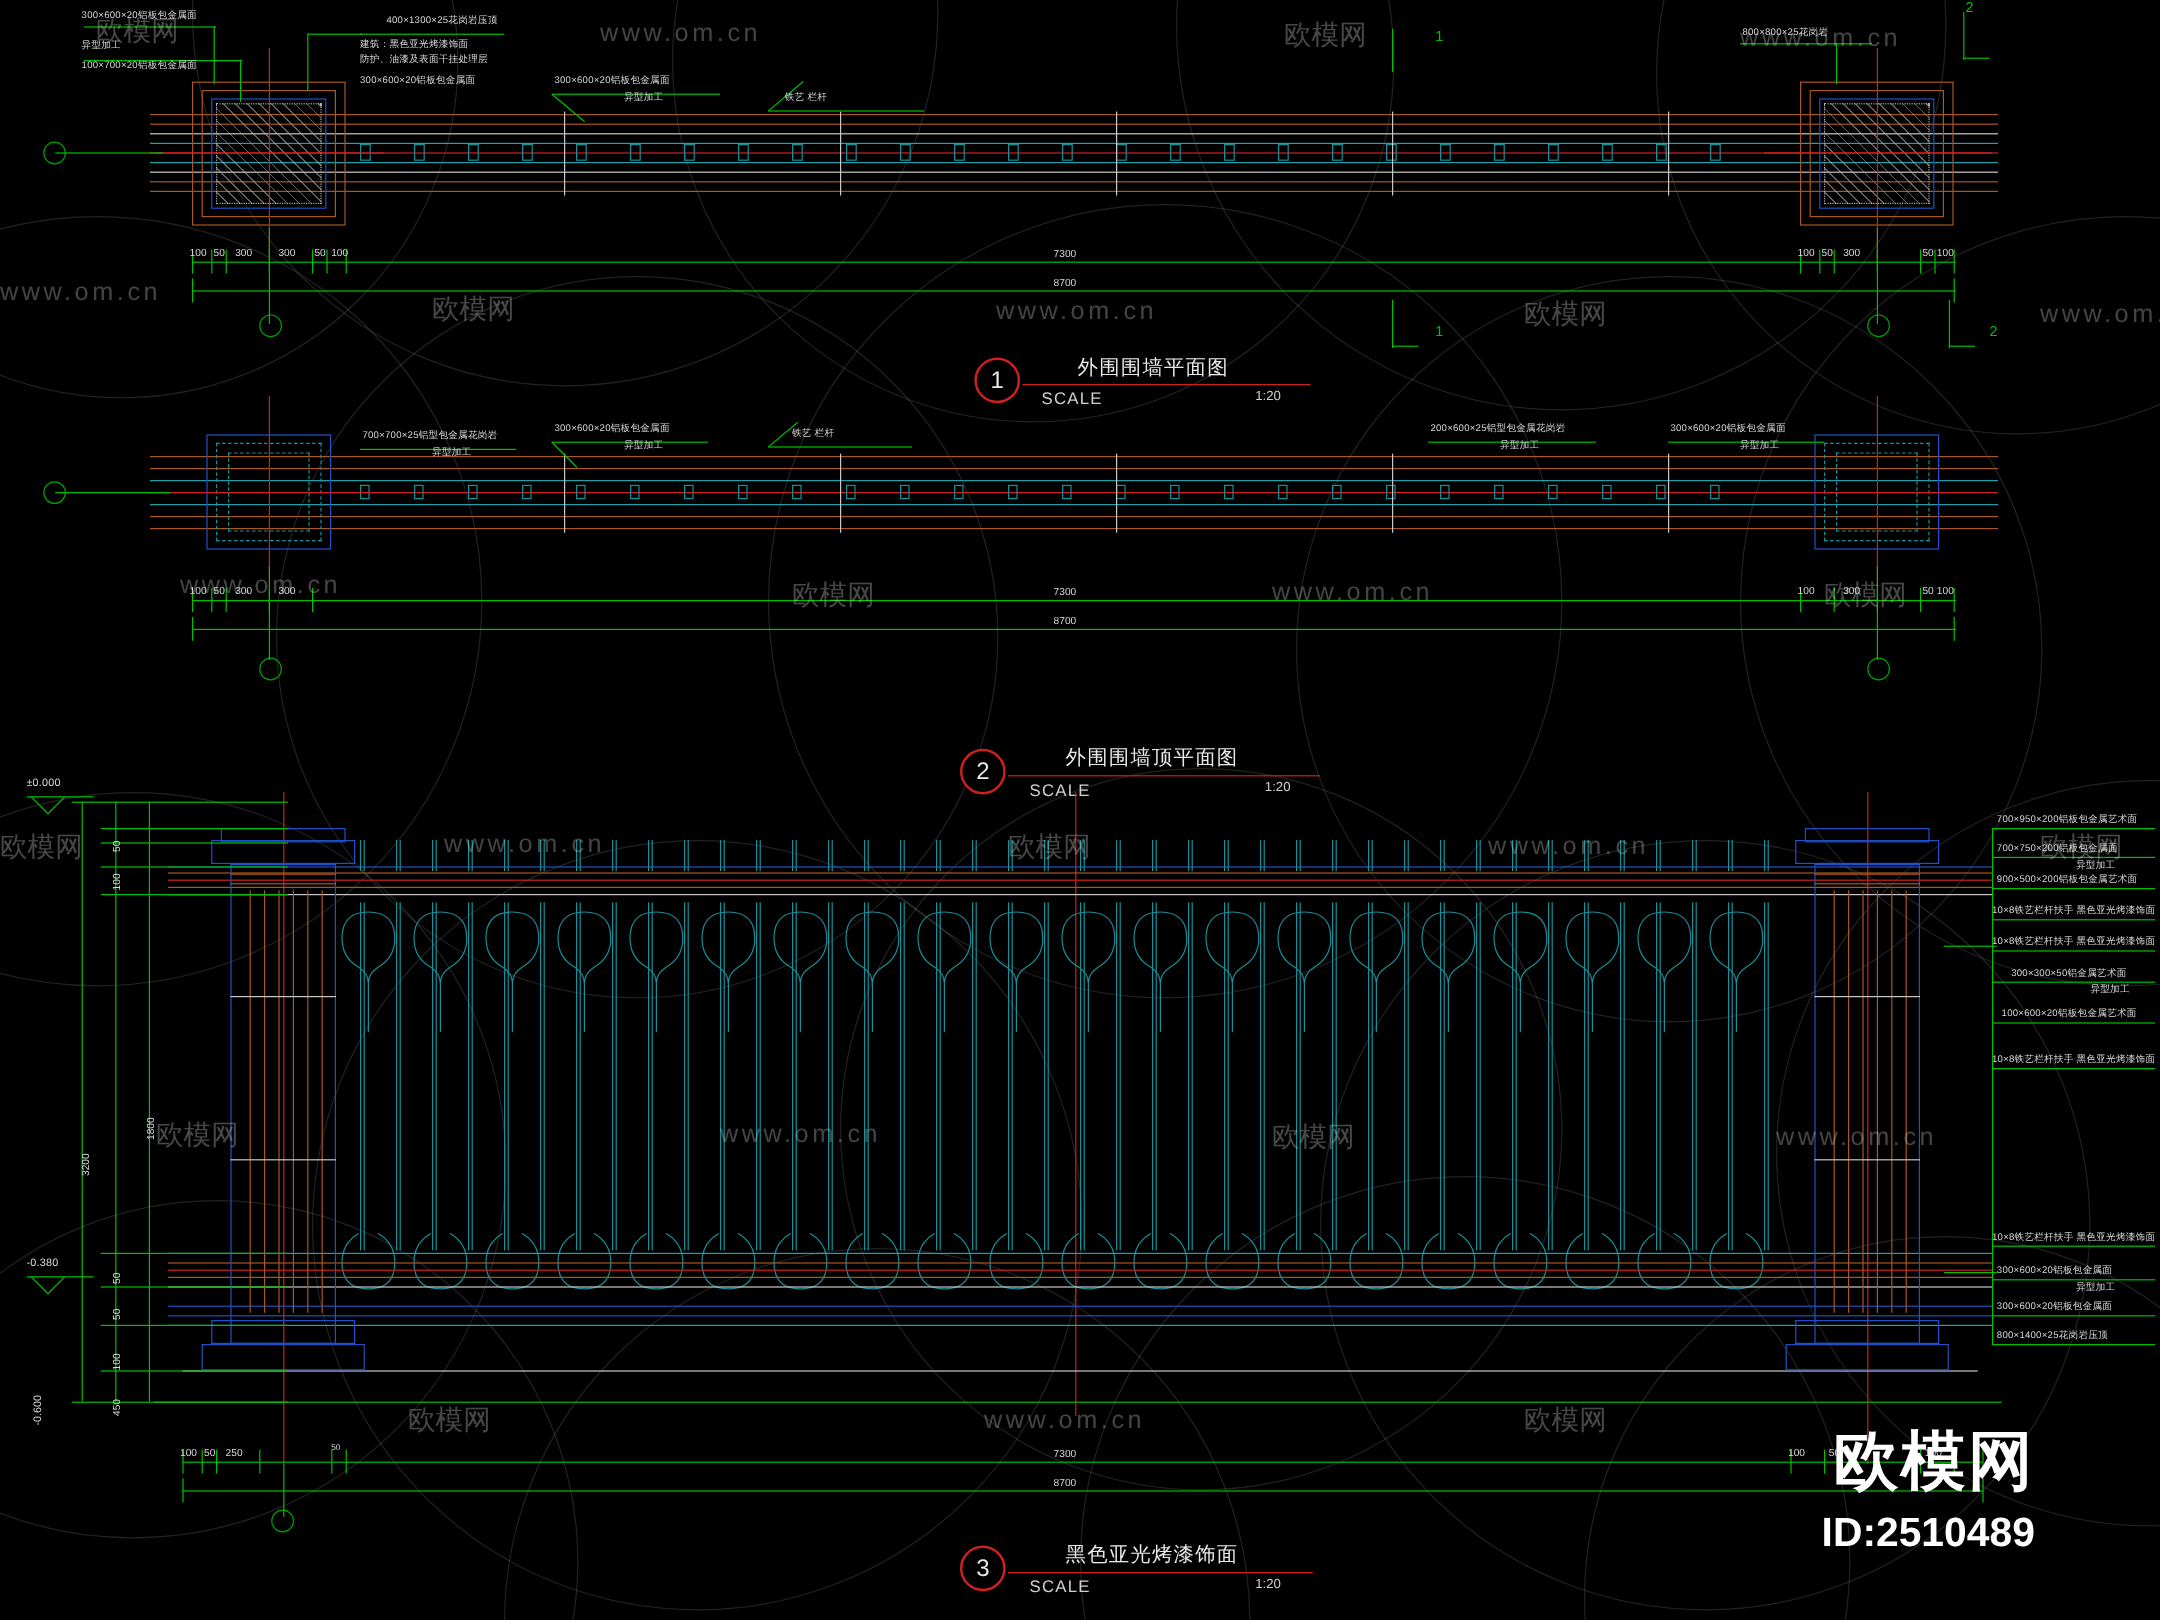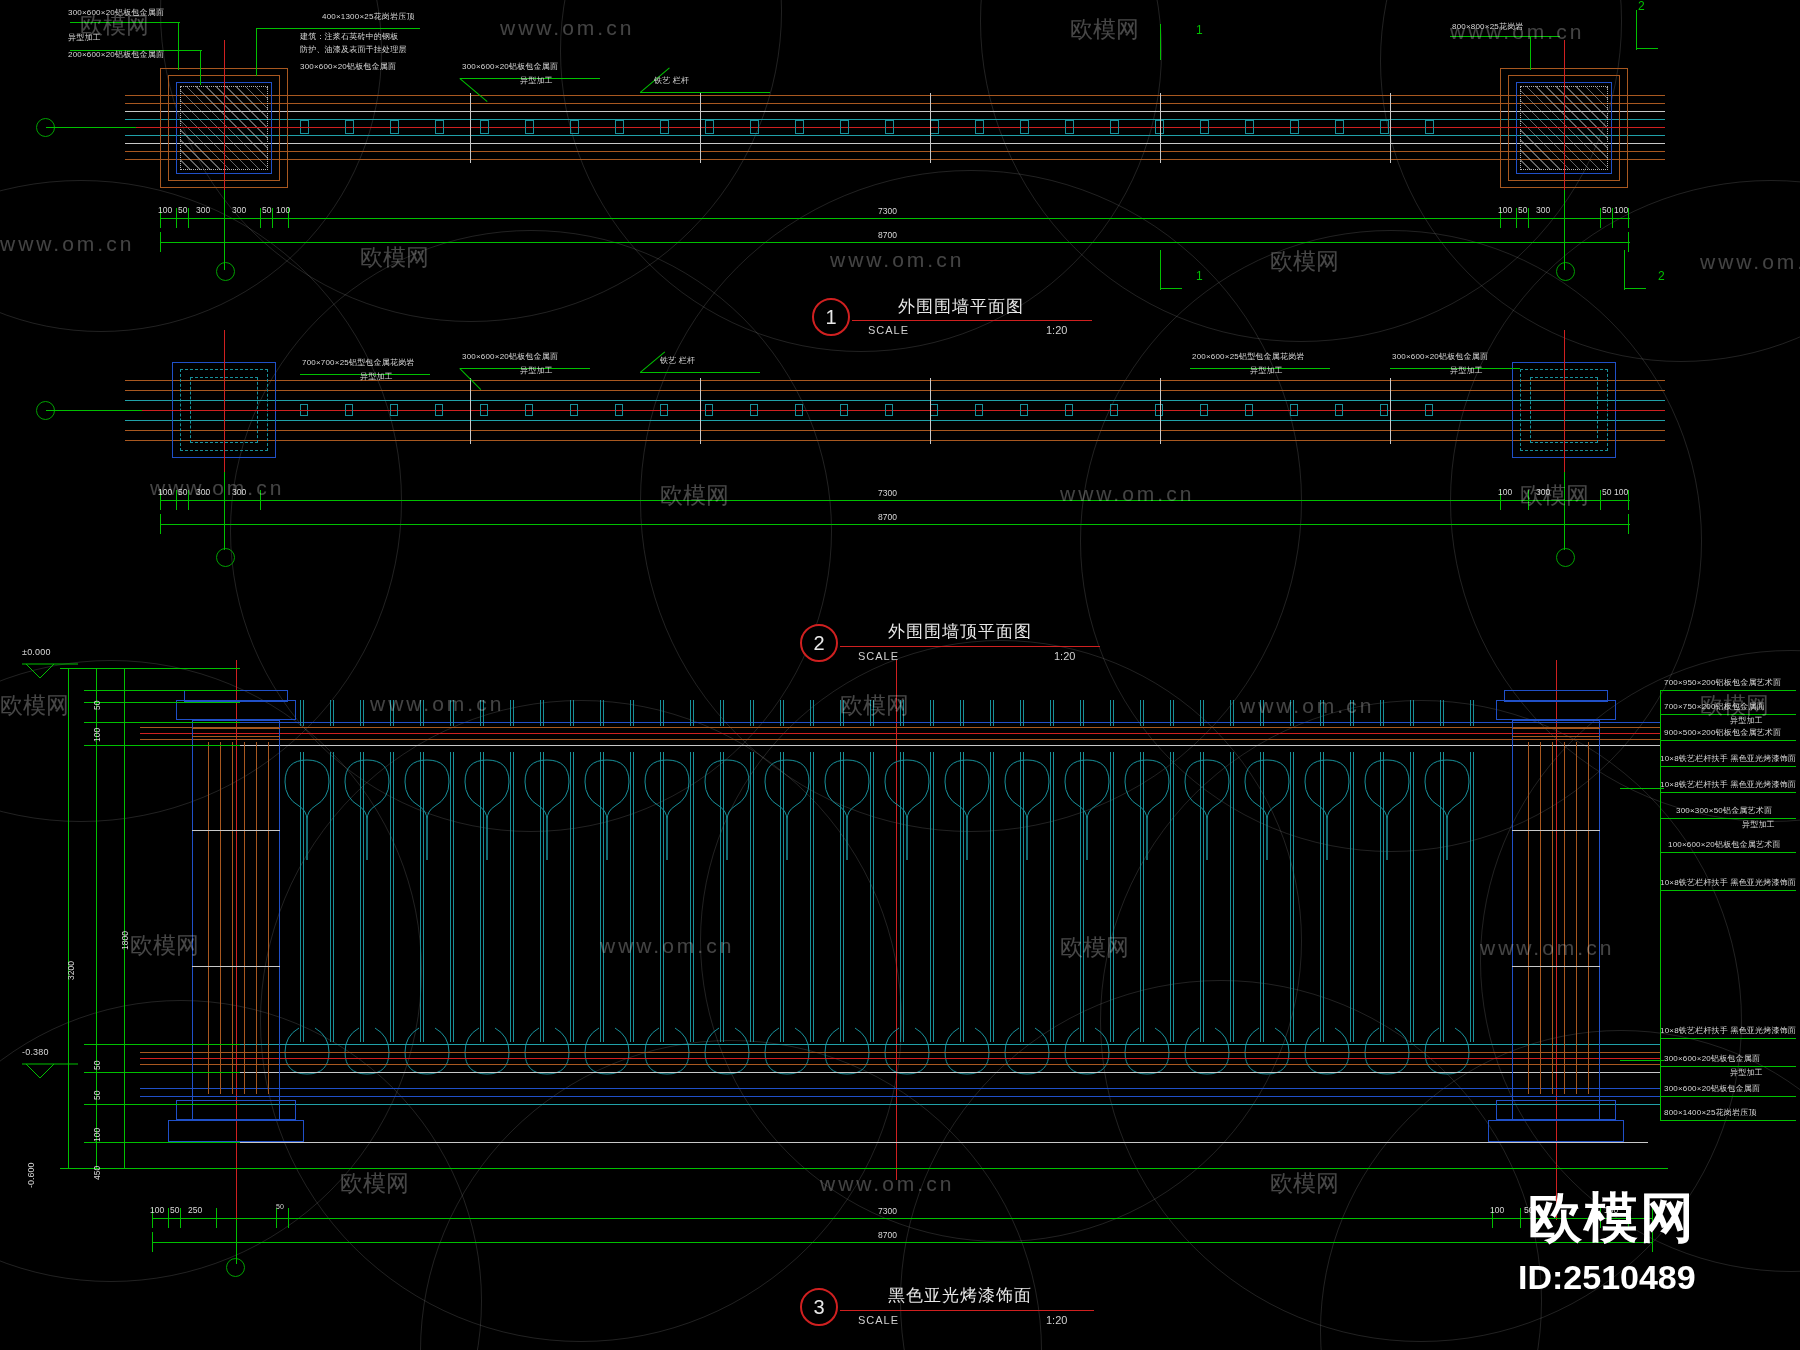--- a/index.html
+++ b/index.html
@@ -31,21 +31,21 @@
           border-radius:50%;}
   .brand{position:absolute;color:#fff;font-weight:700;white-space:nowrap;}
 
   
   .bub{position:absolute;width:34px;height:34px;border:2px solid #d02020;
        border-radius:50%;color:#e8e8e8;font-size:20px;display:flex;
        align-items:center;justify-content:center;background:#000;}
   .ttl-cn{position:absolute;color:#e8e8e8;font-size:17px;white-space:nowrap;
           letter-spacing:1px;}
   .ttl-rule{position:absolute;height:0;border-top:1.5px solid #d02020;}
-  .ttl-sc{position:absolute;color:#d0d0d0;font-size:11px;letter-spacing:1px;}
+  .ttl-sc{position:absolute;color:#d0d0d0;font-size:14px;letter-spacing:1px;}
   .ttl-ratio{position:absolute;color:#d0d0d0;font-size:11px;}
 
   
   .colbox{position:absolute;box-sizing:border-box;}
   .hatch{position:absolute;
      background:repeating-linear-gradient(45deg,
         rgba(180,180,180,.55) 0 1px, transparent 1px 7px);}
 
   
   .bal{position:absolute;width:0;border-left:1px solid #18909a;}
@@ -158,27 +158,27 @@
     <div class="vl grn" style="left:1564px;top:190px;height:80px;"></div>
     <div class="hl grn" style="left:46px;top:127px;width:90px;"></div>
 
     <div>
       <div class="hl grn" style="left:70px;top:22px;width:110px;"></div>
       <div class="vl grn" style="left:178px;top:22px;height:48px;"></div>
       <div class="hl grn" style="left:70px;top:50px;width:132px;"></div>
       <div class="vl grn" style="left:200px;top:50px;height:35px;"></div>
       <div class="txt w" style="left:68px;top:8px;">300×600×20铝板包金属面</div>
       <div class="txt w" style="left:68px;top:33px;">异型加工</div>
-      <div class="txt w" style="left:68px;top:50px;">200×600×20铝板包金属面</div>
+      <div class="txt w" style="left:68px;top:50px;">100×700×20铝板包金属面</div>
 
       <div class="hl grn" style="left:300px;top:28px;width:120px;"></div>
       <div class="vl grn" style="left:256px;top:28px;height:48px;"></div>
       <div class="hl grn" style="left:256px;top:28px;width:46px;"></div>
       <div class="txt w" style="left:322px;top:12px;">400×1300×25花岗岩压顶</div>
-      <div class="txt w" style="left:300px;top:32px;">建筑：注浆石英砖中的钢板</div>
+      <div class="txt w" style="left:300px;top:32px;">建筑：黑色亚光烤漆饰面</div>
       <div class="txt w" style="left:300px;top:45px;">防护、油漆及表面干挂处理层</div>
       <div class="txt w" style="left:300px;top:62px;">300×600×20铝板包金属面</div>
 
       <div class="hl grn" style="left:460px;top:78px;width:140px;"></div>
       <div class="lead grn" style="left:460px;top:78px;width:36px;transform:rotate(40deg);"></div>
       <div class="txt w" style="left:462px;top:62px;">300×600×20铝板包金属面</div>
       <div class="txt w" style="left:520px;top:76px;">异型加工</div>
 
       <div class="hl grn" style="left:640px;top:92px;width:130px;"></div>
       <div class="lead grn" style="left:640px;top:92px;width:38px;transform:rotate(-40deg);"></div>

